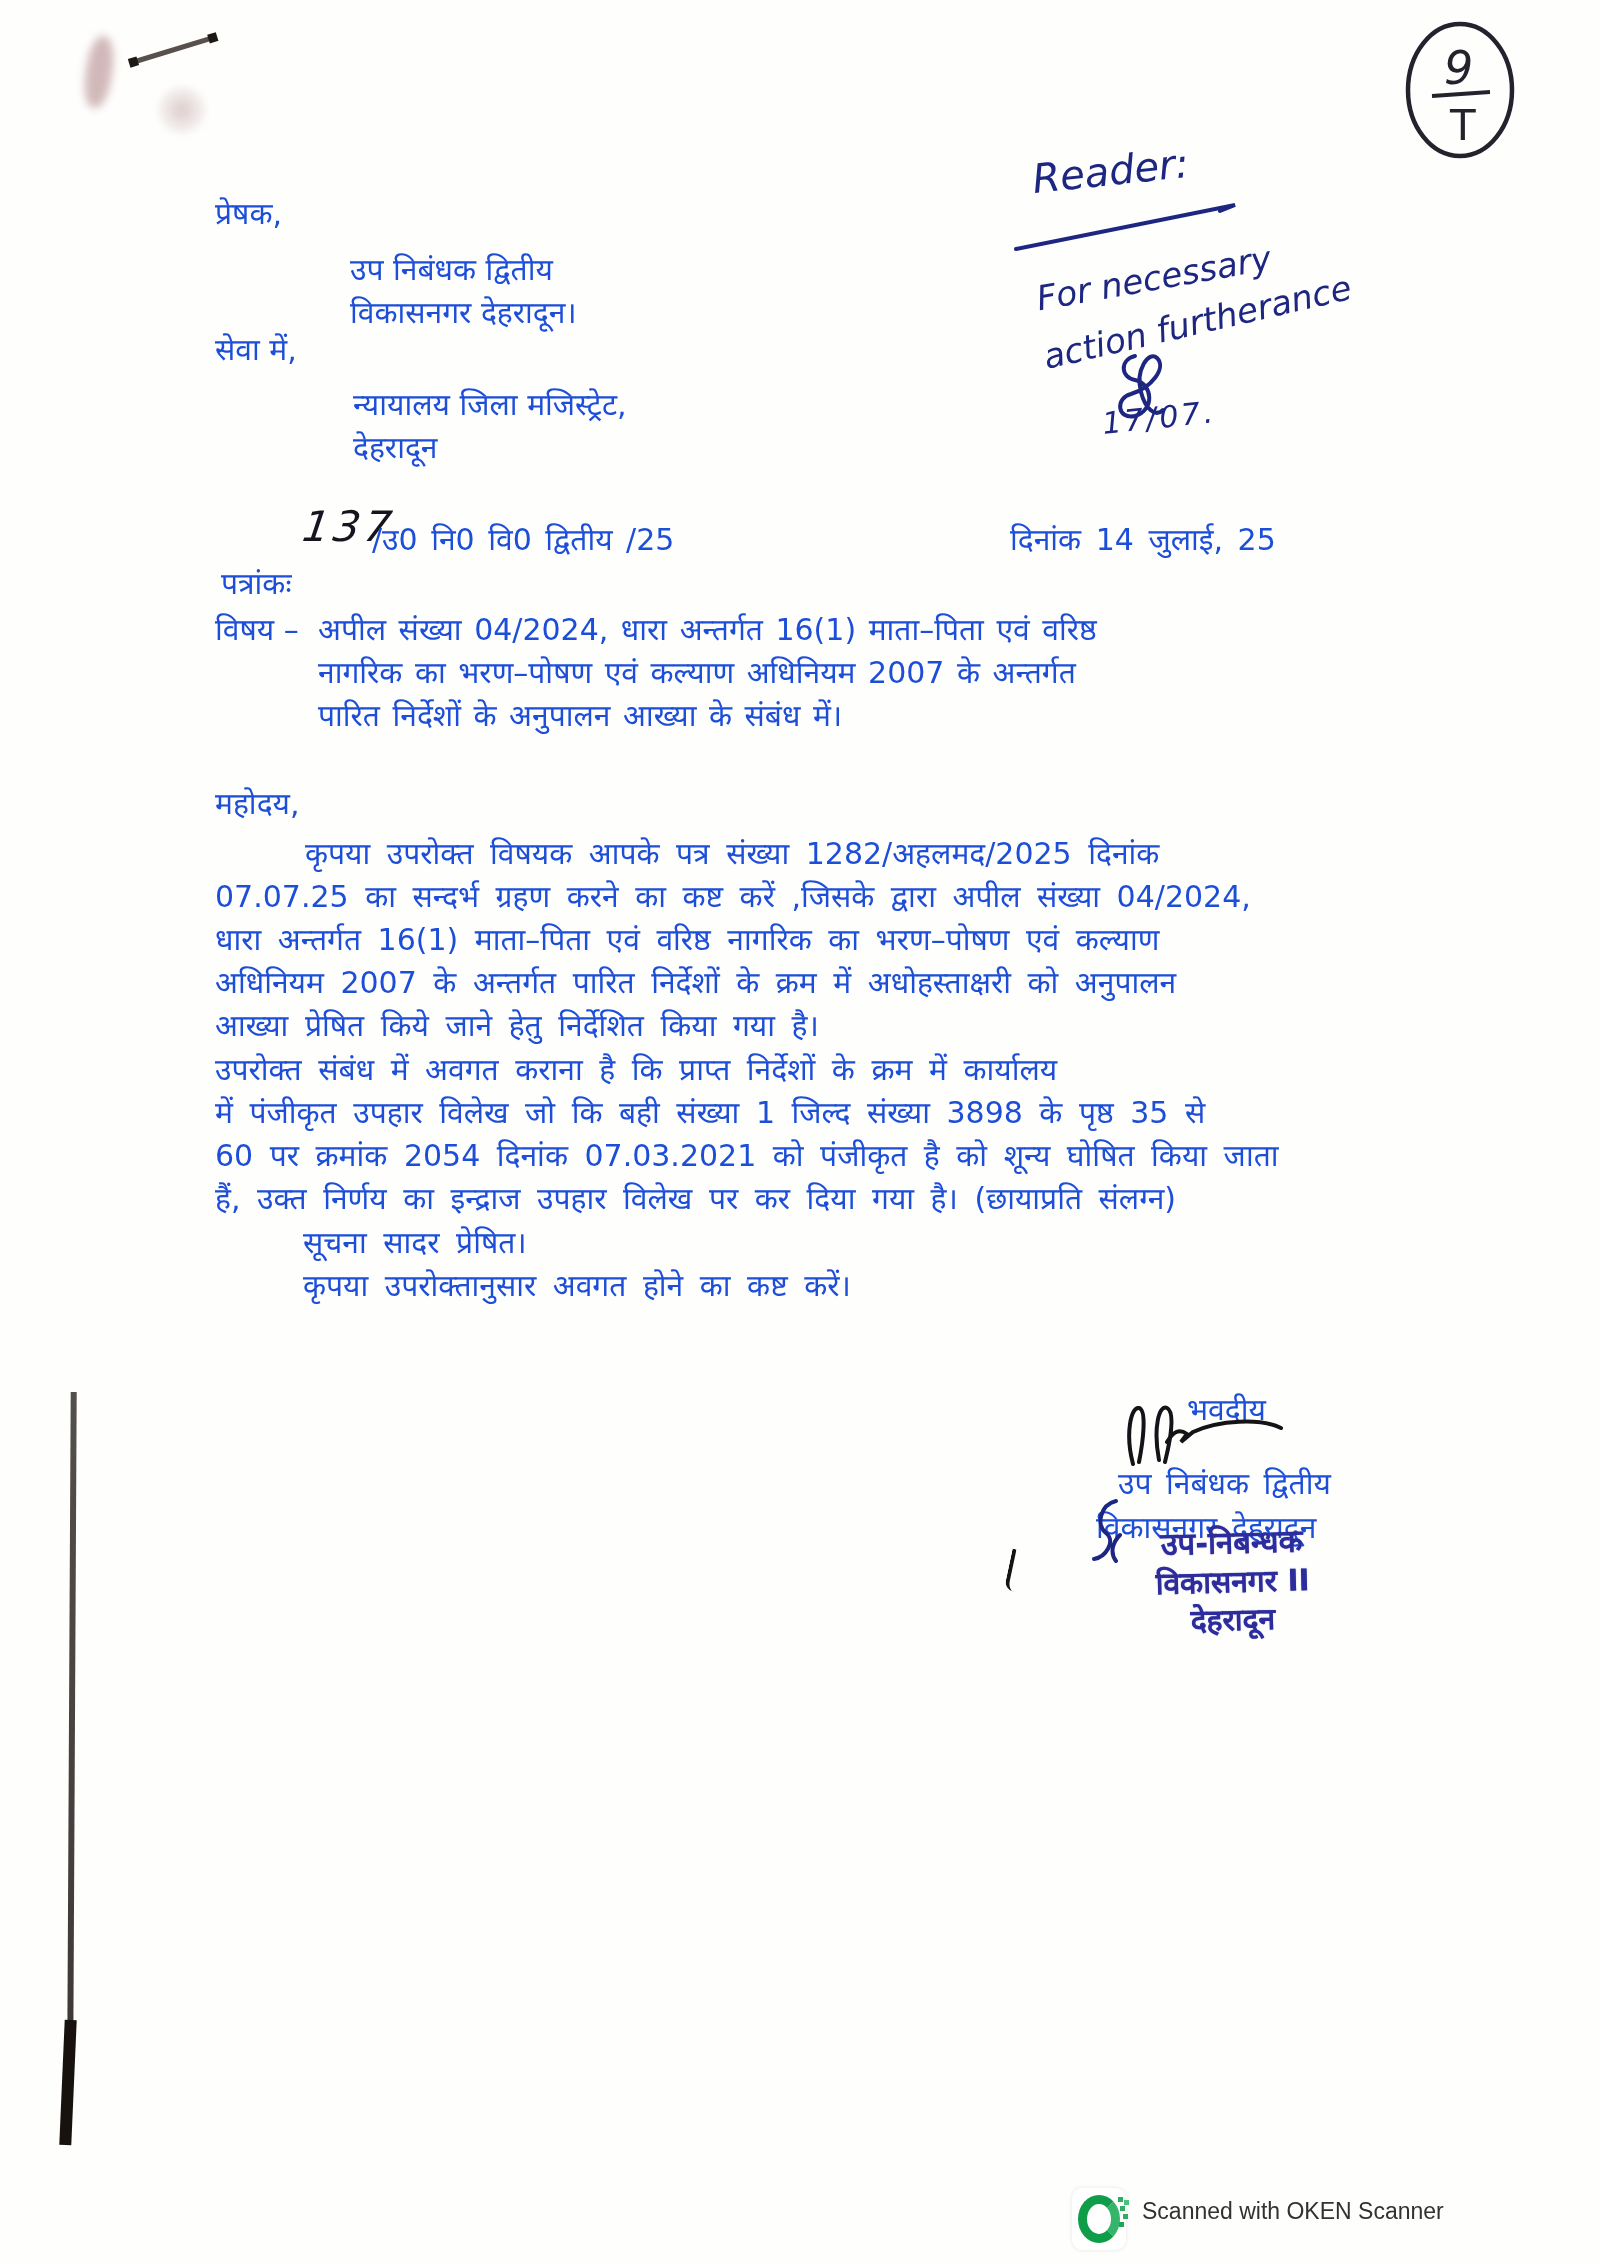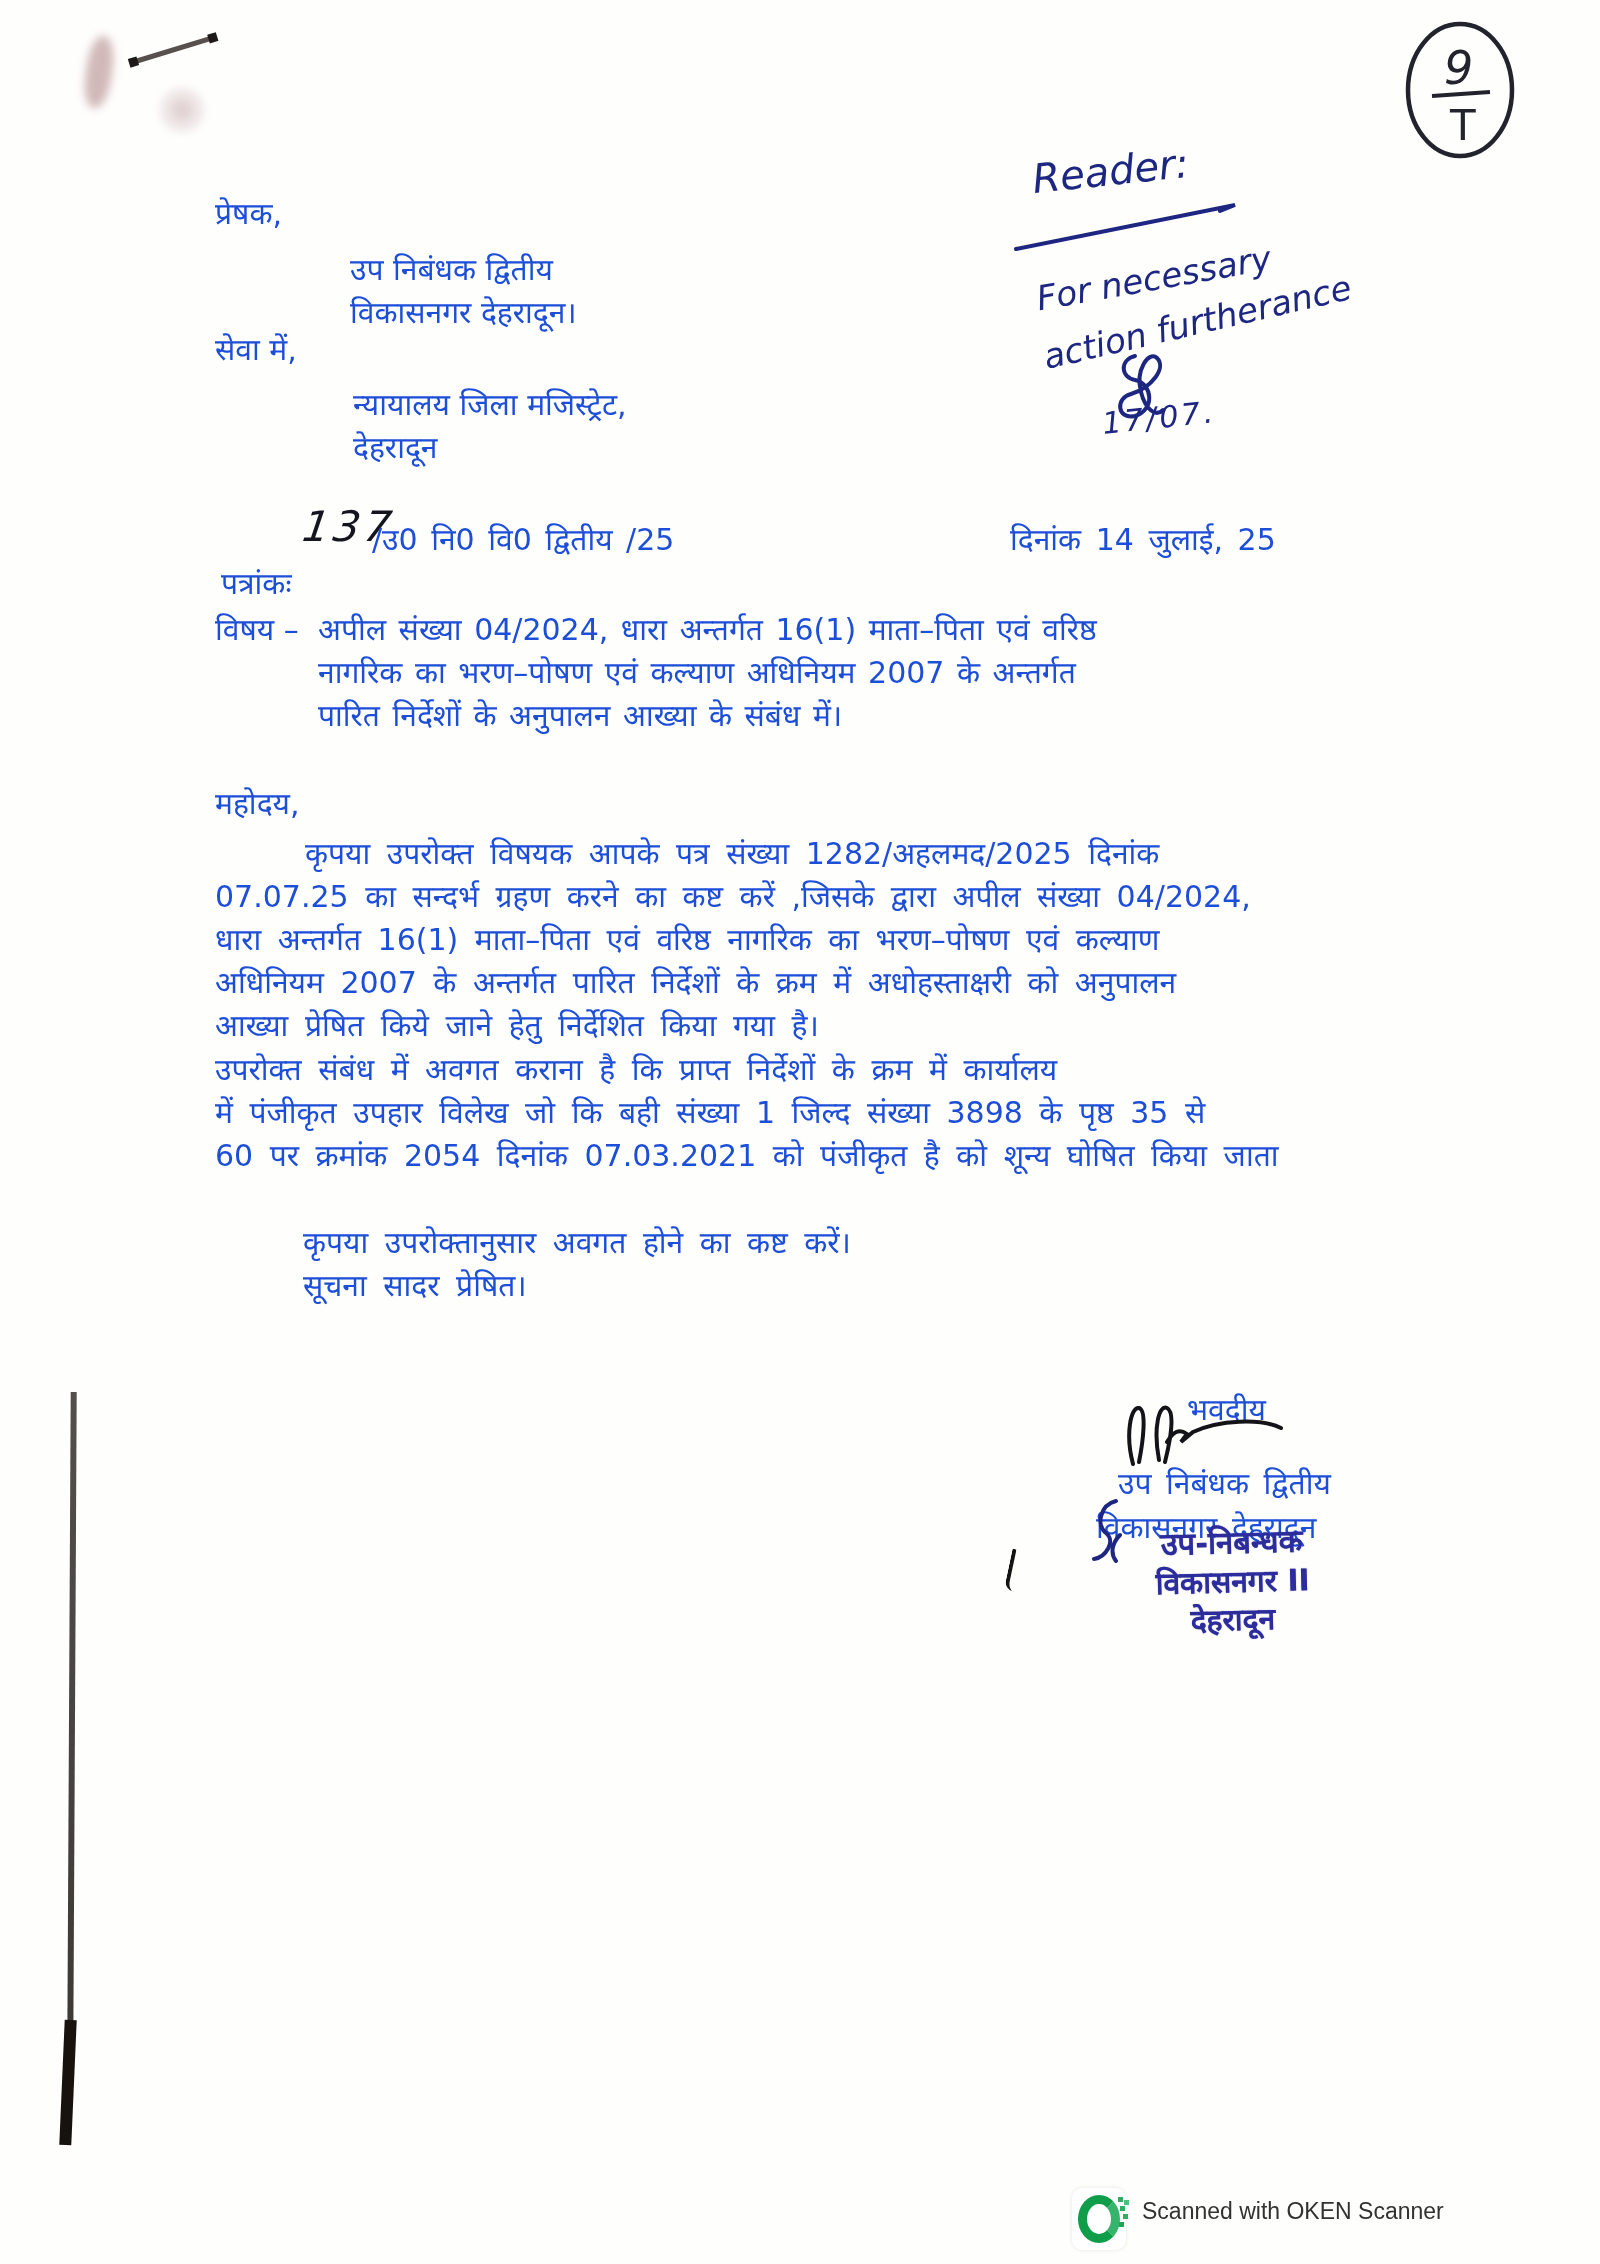--- a/index.html
+++ b/index.html
@@ -99,24 +99,25 @@
       <div class="ln">कृपया उपरोक्त विषयक आपके पत्र संख्या 1282/अहलमद/2025 दिनांक</div>
       <div class="ln">07.07.25 का सन्दर्भ ग्रहण करने का कष्ट करें ,जिसके द्वारा अपील संख्या 04/2024,</div>
       <div class="ln">धारा अन्तर्गत 16(1) माता–पिता एवं वरिष्ठ नागरिक का भरण–पोषण एवं कल्याण</div>
       <div class="ln">अधिनियम 2007 के अन्तर्गत पारित निर्देशों के क्रम में अधोहस्ताक्षरी को अनुपालन</div>
       <div class="ln">आख्या प्रेषित किये जाने हेतु निर्देशित किया गया है।</div>
     </div>
   <div class="t lines body-lines" style="left:215px;top:1048px;">
       <div class="ln">उपरोक्त संबंध में अवगत कराना है कि प्राप्त निर्देशों के क्रम में कार्यालय</div>
       <div class="ln">में पंजीकृत उपहार विलेख जो कि बही संख्या 1 जिल्द संख्या 3898 के पृष्ठ 35 से</div>
       <div class="ln">60 पर क्रमांक 2054 दिनांक 07.03.2021 को पंजीकृत है को शून्य घोषित किया जाता</div>
+      <div class="ln">हैं, उक्त निर्णय का इन्द्राज उपहार विलेख पर कर दिया गया है। (छायाप्रति संलग्न)</div>
     </div>
   <div class="t lines body-lines" style="left:303px;top:1221px;">
+      <div class="ln">सूचना सादर प्रेषित।</div>
       <div class="ln">कृपया उपरोक्तानुसार अवगत होने का कष्ट करें।</div>
-      <div class="ln">सूचना सादर प्रेषित।</div>
     </div>
 
   <div class="t" style="left:1187px;top:1388px;">भवदीय</div>
   <svg class="abs" style="left:1115px;top:1398px;" width="180" height="72" viewBox="0 0 180 72">
     <path d="M18,66 C10,36 16,8 24,10 C32,12 28,44 24,64 M44,62 C38,30 44,6 52,10 C60,14 56,40 50,64 M52,44 C58,34 64,30 72,36 L66,44 L78,34 C104,22 146,20 166,30" fill="none" stroke="#141418" stroke-width="4" stroke-linecap="round"></path>
   </svg>
   <div class="t" style="left:1118px;top:1462px;word-spacing:5px;">उप निबंधक द्वितीय</div>
   <div class="t" style="left:1096px;top:1506px;word-spacing:5px;">विकासनगर देहरादून</div>
   <svg class="abs" style="left:1086px;top:1495px;" width="50" height="70" viewBox="0 0 50 70">
     <path d="M30,6 C14,10 10,30 20,38 C30,46 20,62 8,64 M34,40 C26,48 24,58 30,66" fill="none" stroke="#1d2680" stroke-width="4" stroke-linecap="round"></path>

